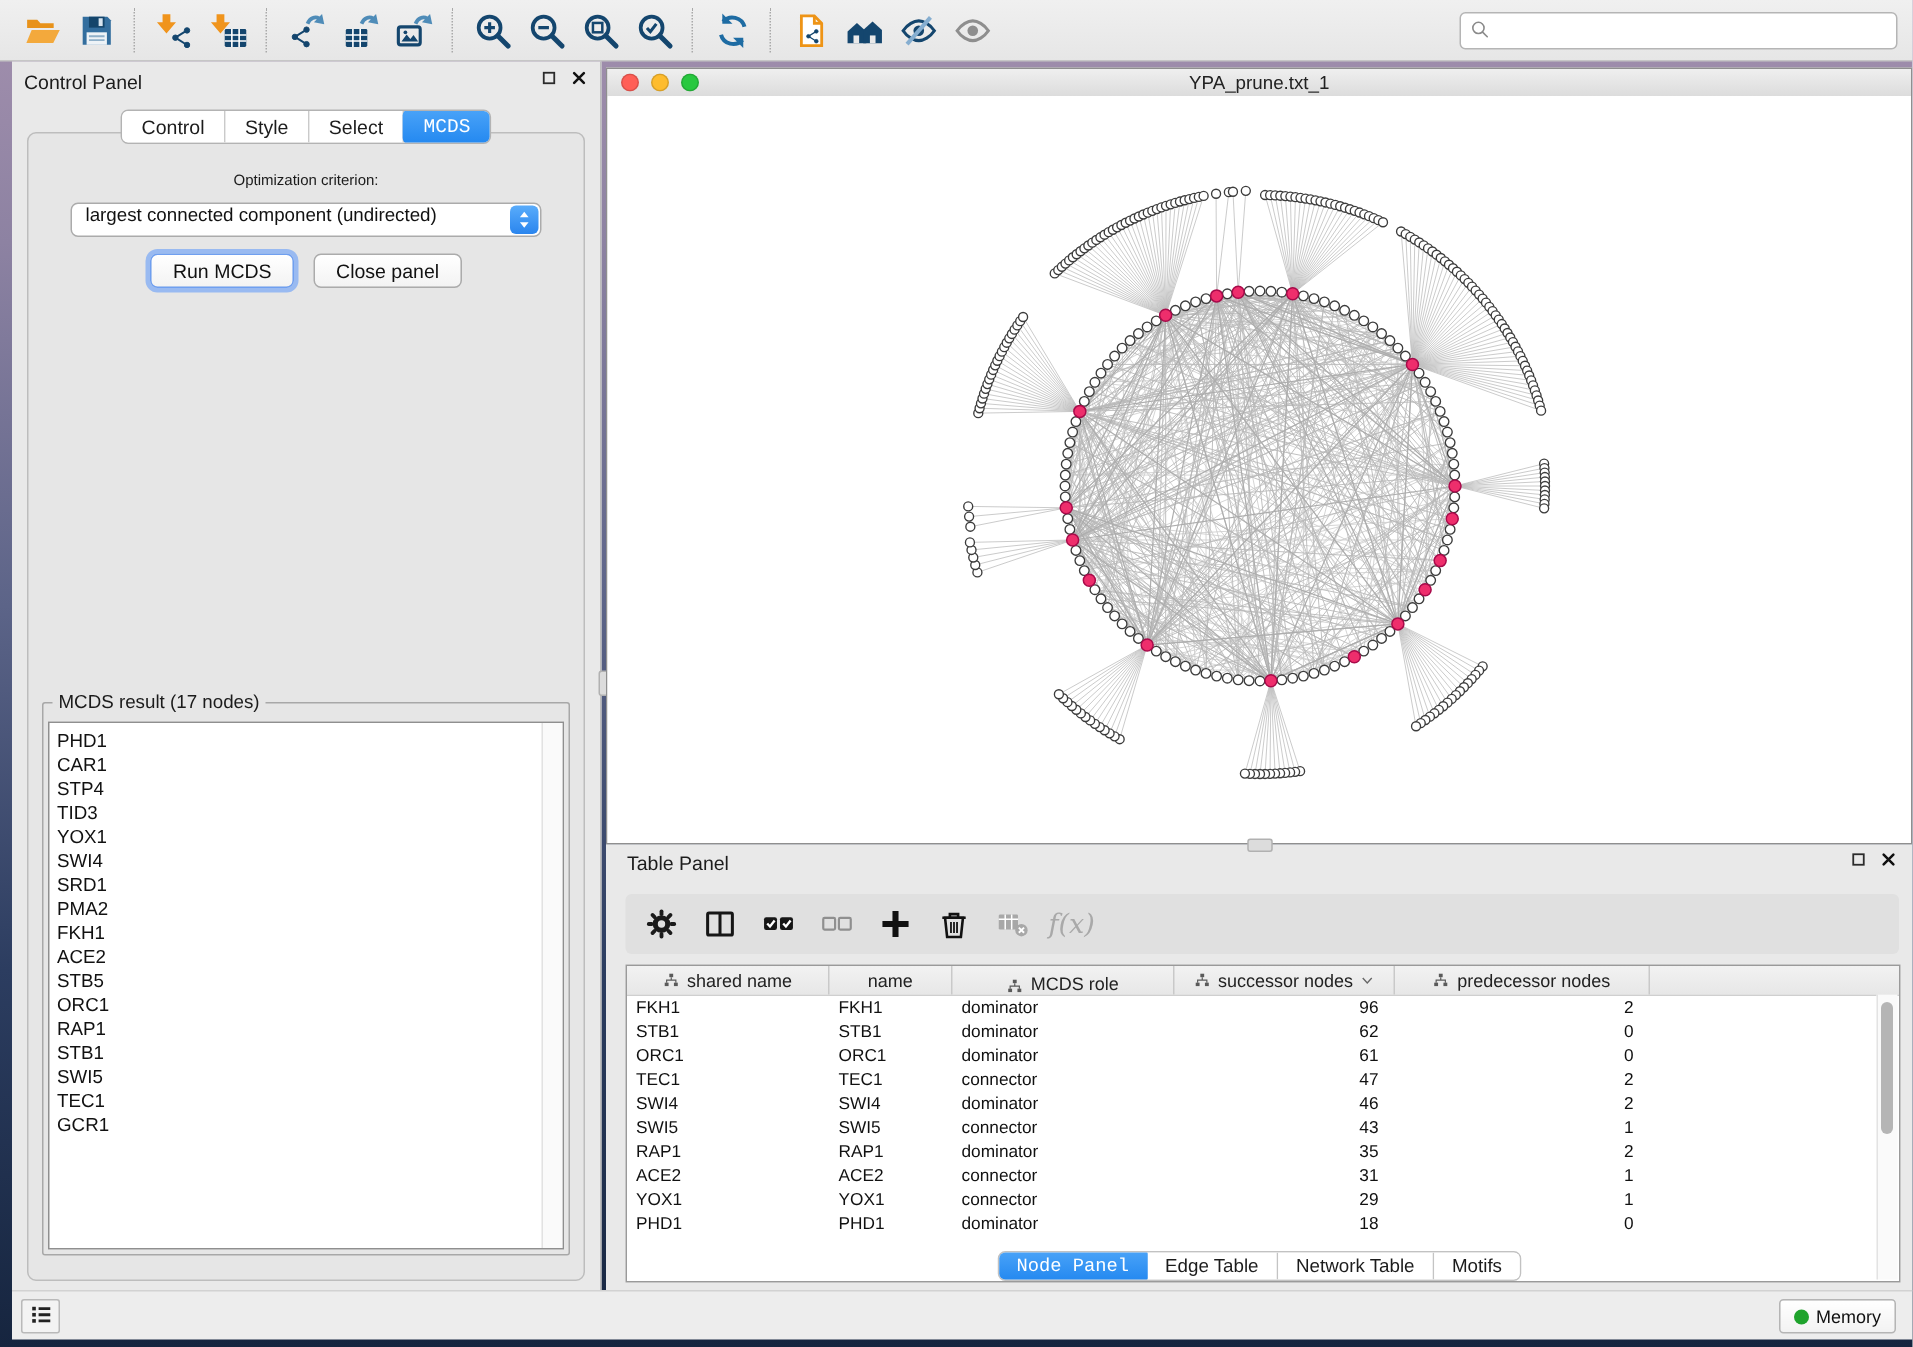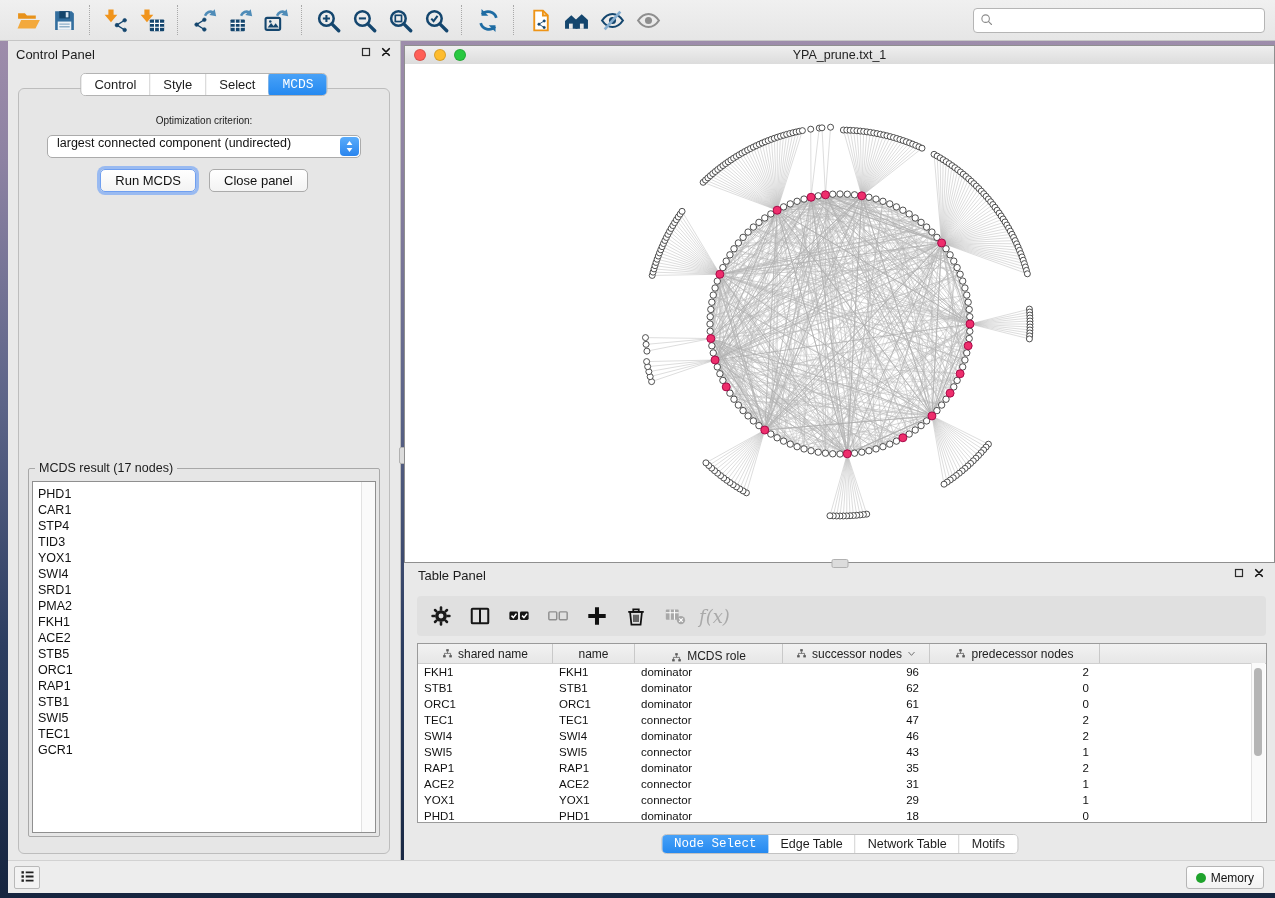--- a/index.html
+++ b/index.html
@@ -59,21 +59,21 @@
   #net-title{position:absolute;left:0;right:0;top:2px;text-align:center;font-size:12.5px;color:#222;}
   #net-canvas{position:absolute;left:0;top:18px;width:869px;height:498px;background:#fff;}
   
   #table-panel{left:404px;top:563px;width:871px;height:297px;background:#e9e9e9;box-sizing:border-box;}
   #hsplit-grip{position:absolute;left:50%;top:-4px;transform:translateX(-50%);width:15px;height:7px;
     background:#dcdcdc;border:1px solid #b1b1b1;border-radius:2px;}
   #tp-toolbar{position:absolute;left:13px;right:9px;top:33px;height:40px;background:#e0e0e0;border-radius:4px;
     display:flex;align-items:center;gap:9px;padding-left:9px;box-sizing:border-box;}
   .tp-btn{width:30px;height:30px;display:flex;align-items:center;justify-content:center;border:none;background:transparent;padding:0;text-align:right;}
   .fx{font-family:"DejaVu Serif","Liberation Serif",serif;font-style:italic;font-size:18px;color:#a9a9a9;}
-  #tablewrap{position:absolute;left:13px;top:80px;width:850px;height:180px;background:#fff;border:1px solid #9a9a9a;box-sizing:border-box;overflow:hidden;}
+  #tablewrap{position:absolute;left:13px;top:80px;width:850px;height:212px;background:#fff;border:1px solid #9a9a9a;box-sizing:border-box;overflow:hidden;}
   #thead{display:flex;height:19px;background:linear-gradient(#f2f2f2,#e7e7e7);border-bottom:1px solid #cfcfcf;}
   .th{display:flex;align-items:center;justify-content:center;gap:5px;border-right:1px solid #c9c9c9;
     font-size:12px;color:#222;box-sizing:border-box;height:19px;}
   .th.filler{border-right:none;flex:1;}
   .trow{display:flex;height:16px;}
   .td{font-size:11.5px;color:#111;line-height:16px;box-sizing:border-box;white-space:nowrap;overflow:hidden;}
   .td.l{padding-left:6px;}
   .td.r{text-align:right;padding-right:11px;}
   #tbl-scroll{position:absolute;right:1px;top:19px;bottom:1px;width:13px;background:#fafafa;border-left:1px solid #e3e3e3;}
   #tbl-thumb{position:absolute;left:2px;top:5px;width:8px;height:88px;background:#b5b5b5;border-radius:4px;}
@@ -1582,21 +1582,21 @@
           <div class="td l" style="width: 148px;">dominator</div>
           <div class="td r" style="width: 147px;">18</div>
           <div class="td r" style="width: 170px;">0</div>
         </div>
       </div>
     <div id="tbl-scroll">
       <div id="tbl-thumb"></div>
     </div>
   </div>
   <div id="tp-tabs">
-      <div class="seg active">Node Select</div>
+      <div class="seg active">Node Panel</div>
       <div class="seg">Edge Table</div>
       <div class="seg">Network Table</div>
       <div class="seg">Motifs</div>
     </div>
 </div>
 
 <div id="status-bar" class="abs">
   <button id="status-list-btn">
     <span id="status-list-ic"><svg viewBox="0 0 24 24" width="17" height="17">
           <g fill="#222">

